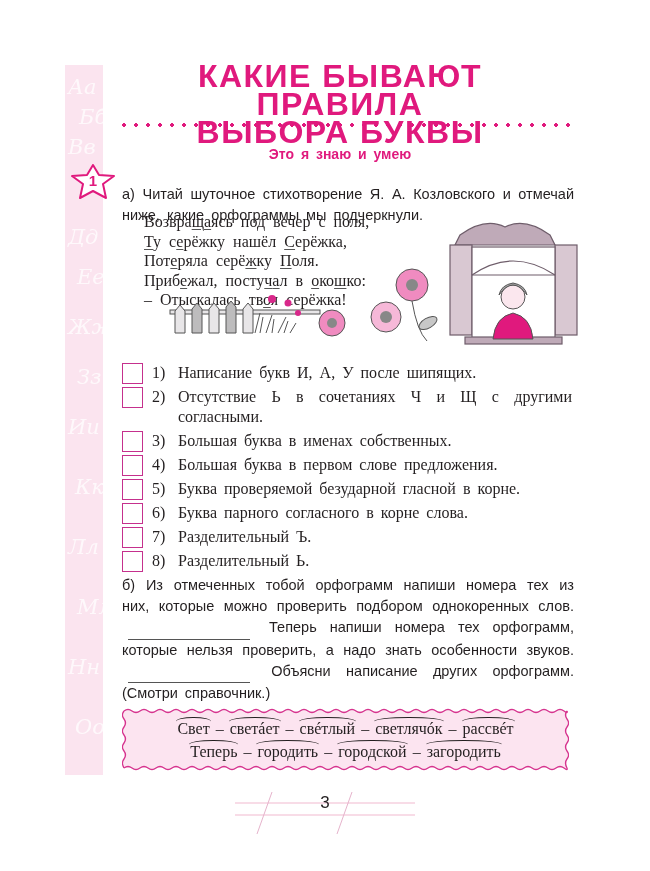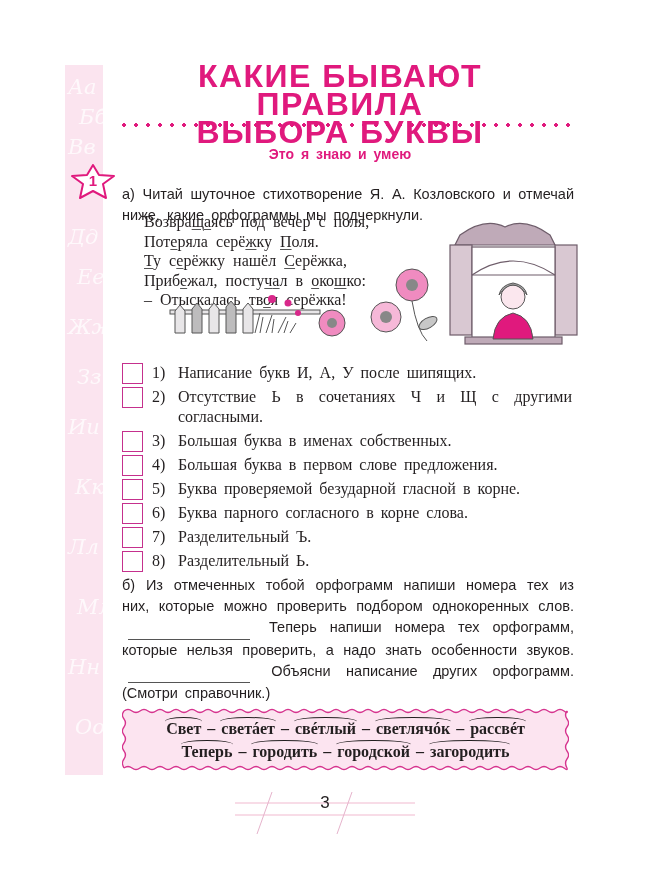--- a/index.html
+++ b/index.html
@@ -43,21 +43,21 @@
   .item .num { position: absolute; left: 30px; top: 0; }
 
   .task-b { position: absolute; left: 122px; top: 575px; width: 452px; font-size: 14.5px;
             line-height: 21.2px; text-align: justify; word-spacing: 3px; }
   .blank { display: inline-block; width: 122px; border-bottom: 1px solid #555;
            vertical-align: baseline; margin: 0 6px; }
 
   .wordbox { position: absolute; left: 122px; top: 708px; width: 447px; height: 63px; }
   .wordbox svg { position: absolute; left: 0; top: 0; }
   .wordbox .row { position: absolute; left: 0; width: 447px; text-align: center;
-                  font-family: "Liberation Serif", serif; font-weight: bold; font-size: 16px;
+                  font-family: "Liberation Serif", serif; font-weight: normal; font-size: 16px;
                   word-spacing: 2px; white-space: nowrap; }
   .arc { position: relative; display: inline-block; }
   .arc::before { content: ""; position: absolute; left: -1px; right: -1px; top: -3px; height: 8px;
                  border-top: 1.3px solid #231f20; border-radius: 50% 50% 0 0; }
 
   .page-number-area { position: absolute; left: 235px; top: 790px; width: 180px; height: 50px; }
   .page-num { position: absolute; left: 0; top: 3px; width: 180px; text-align: center; font-size: 17px; }
 </style>
 </head>
 <body>
@@ -93,22 +93,22 @@
   <div class="num">1</div>
 </div>
 
 <div class="task-a">
   <span>а)</span>
   <span>Читай шуточное стихотворение Я. А. Козловского и отмечай ниже, какие орфограммы мы подчеркнули.</span>
 </div>
 
 <div class="poem">
   <div class="line">Возвра<span class="u">щ</span><span class="u">а</span>ясь под вечер с поля,</div>
+  <div class="line"><span class="u">Т</span>у с<span class="u">е</span>рёжку нашёл <span class="u">С</span>ерёжка,</div>
   <div class="line">Пот<span class="u">е</span>ряла серё<span class="u">ж</span>ку <span class="u">П</span>оля.</div>
-  <div class="line"><span class="u">Т</span>у с<span class="u">е</span>рёжку нашёл <span class="u">С</span>ерёжка,</div>
   <div class="line">Приб<span class="u">е</span>жал, посту<span class="u">ч</span><span class="u">а</span>л в <span class="u">о</span>ко<span class="u">ш</span>ко:</div>
   <div class="line">– Отыскалась тв<span class="u">о</span>я серёжка!</div>
 </div>
 
 <div class="illus">
   <svg width="430" height="135" viewBox="0 0 430 135">
 
     <g fill="#e8e6e8" stroke="#555" stroke-width="1">
       <rect x="10" y="95" width="150" height="4"></rect>
       <path d="M15,118 v-22 l5,-6 l5,6 v22 z"></path>

